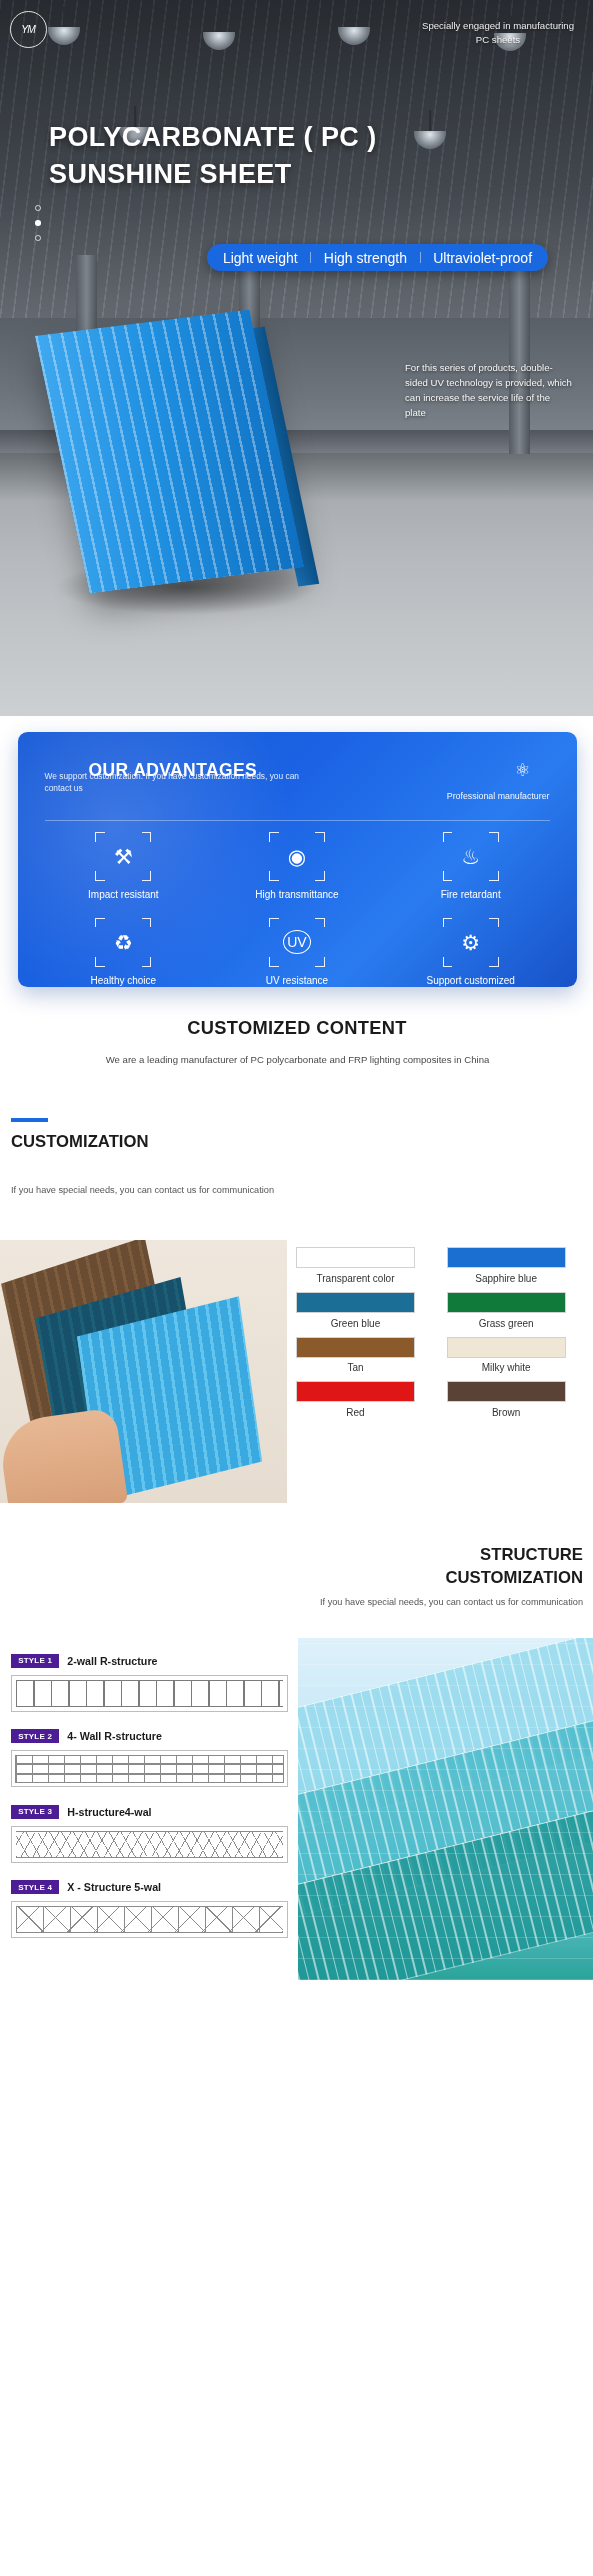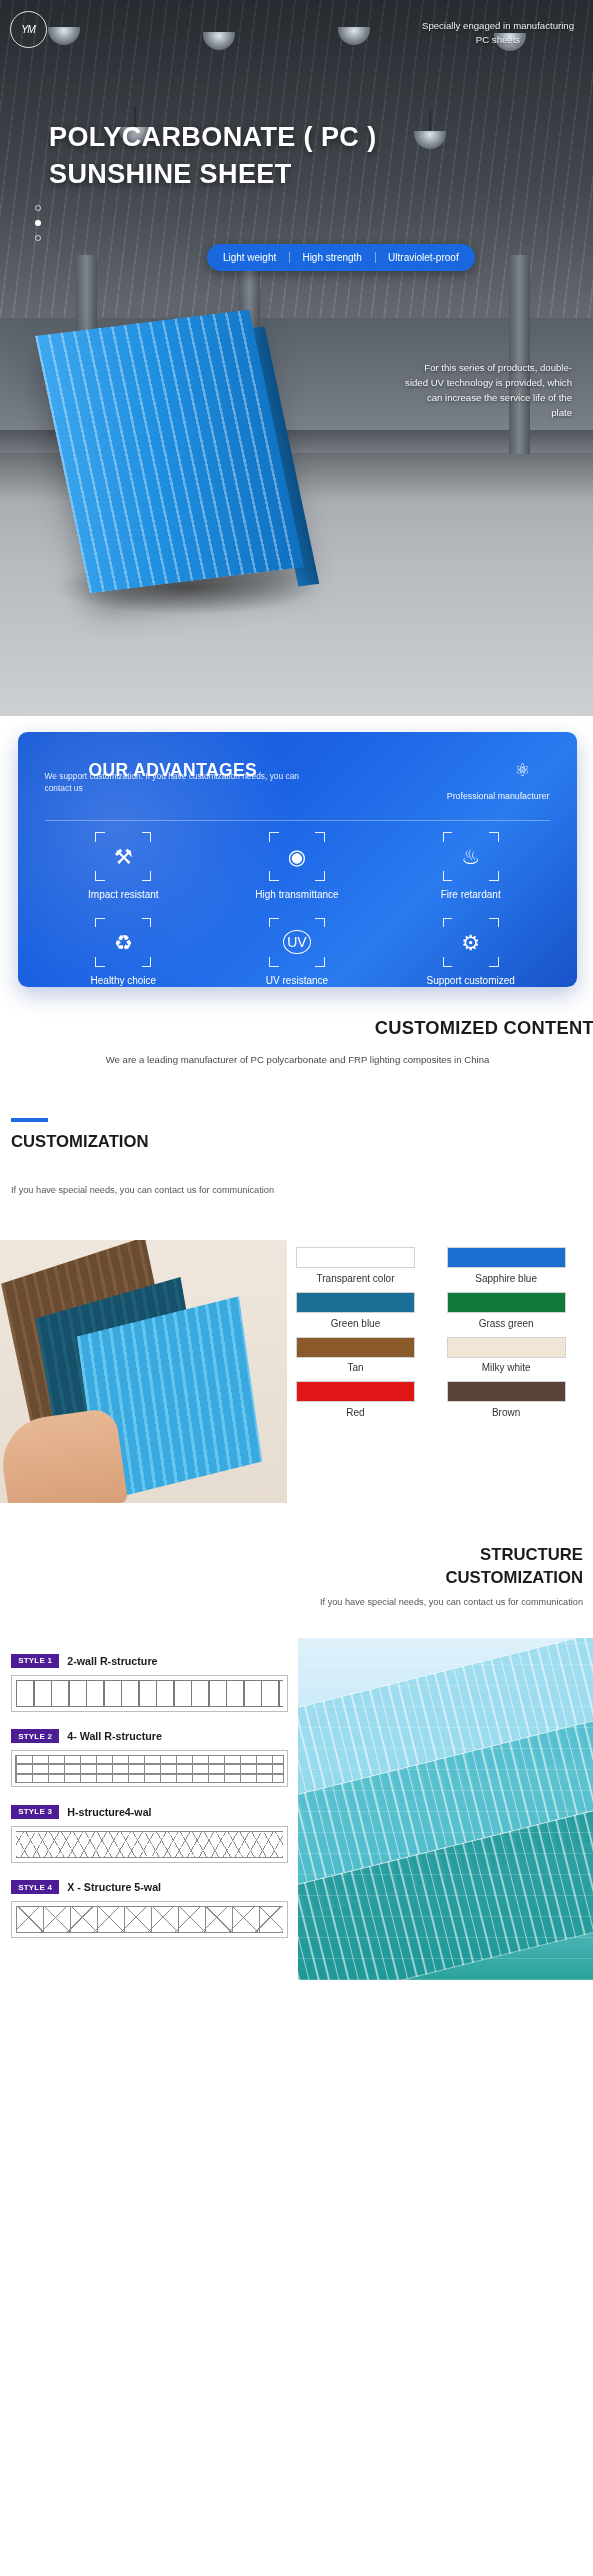--- a/index.html
+++ b/index.html
@@ -75,26 +75,26 @@
   }
   .hero-dots span.on { background: #fff; }
 
   .hero-tags {
     position: absolute; left: 207px; top: 244px;
     display: flex; align-items: center;
     background: #1a68e0; border-radius: 14.3px; padding: 0 3.2px;
     height: 27px; box-shadow: 0 3.2px 11px rgba(0,0,0,.35);
   }
   .hero-tags .tag {
-    color: #fff; font-size: 10px; padding: 0 12.7px; white-space: nowrap;
+    color: #fff; font-size: 14px; padding: 0 12.7px; white-space: nowrap;
   }
   .hero-tags .sep { width: 0.8px; height: 11px; background: rgba(255,255,255,.45); }
 
   .hero-note {
-    position: absolute; right: 22px; top: 360px; width: 167px; text-align: right;
+    position: absolute; right: 22px; top: 360px; width: 167px; 
     color: rgba(255,255,255,.95); font-size: 9.6px; line-height: 15px;
     text-shadow: 0 0.8px 3.2px rgba(0,0,0,.6);
   }
 
   
   .sheet-wrap { position: absolute; left: 62px; top: 320px; width: 334px; height: 318px; }
   .sheet {
     position: absolute; left: 0; top: 0; width: 215px; height: 263px;
     transform: rotate(-12deg) skewY(5deg);
     background: linear-gradient(100deg,#3fa9f0 0%,#1f8fe0 45%,#0f6fc0 100%);
@@ -159,21 +159,21 @@
   }
   .adv-ic .c1 { left: 0; top: 0; border-right: none; border-bottom: none; }
   .adv-ic .c2 { right: 0; top: 0; border-left: none; border-bottom: none; }
   .adv-ic .c3 { left: 0; bottom: 0; border-right: none; border-top: none; }
   .adv-ic .c4 { right: 0; bottom: 0; border-left: none; border-top: none; }
   .adv-ic .glyph { font-size: 21px; line-height: 1; }
   .adv-label { font-size: 10px; }
 
   
   .cc-title {
-    position: absolute; left: 0; top: 1017px; width: 594px; text-align: right;
+    position: absolute; left: 0; top: 1017px; width: 594px; text-align: center;
     font-size: 18.3px; font-weight: bold; color: #1b1b1b; letter-spacing: 0.3px;
   }
   .cc-sub {
     position: absolute; left: 96px; top: 1052px; width: 403px; text-align: center;
     font-size: 9.6px; line-height: 16px; color: #4a4a4a;
   }
 
   
   .cbar { position: absolute; left: 11px; top: 1118px; width: 37px; height: 4px; background: #1a6ae0; }
   .color-title {

